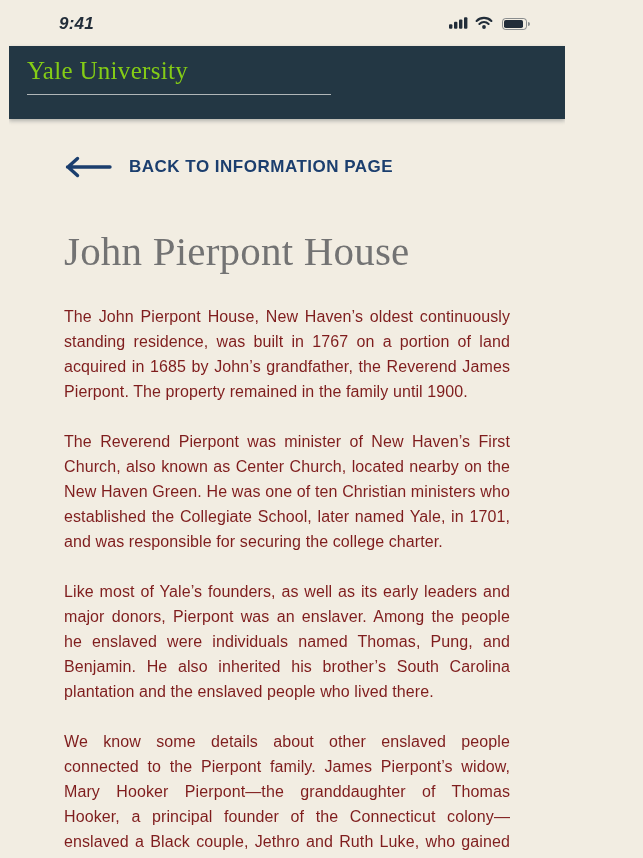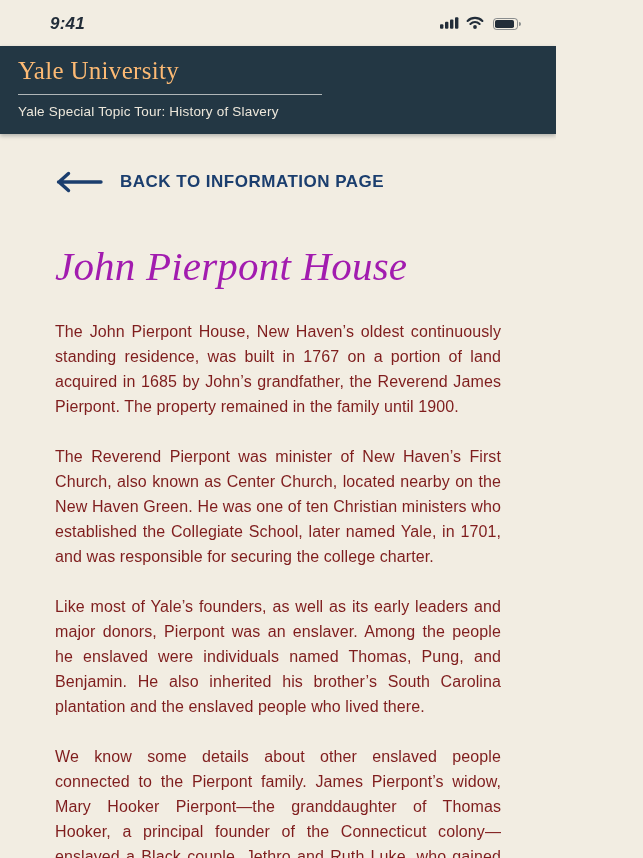--- a/index.html
+++ b/index.html
@@ -4,20 +4,21 @@
 <style>
   * { box-sizing: border-box; }
   html, body { margin: 0; padding: 0; background: #f2ede2; }
   .screen {
     position: relative;
     width: 556px;
     height: 858px;
     overflow: hidden;
     background: #f2ede2;
     font-family: "Liberation Sans", sans-serif;
+    margin-left: 9px;
   }
 
   
   .status-bar {
     height: 46px;
     display: flex;
     align-items: center;
     justify-content: space-between;
     padding: 2px 38px 0 50px;
   }
@@ -37,21 +38,21 @@
   
   .app-header {
     background: #233744;
     padding: 11px 18px 15px;
     box-shadow: 0 2px 4px rgba(30,40,50,.3);
   }
   .brand {
     font-family: "Liberation Serif", "DejaVu Serif", serif;
     font-size: 25px;
     line-height: 1.15;
-    color: #fdba74;
+    color: #84cc16;
     letter-spacing: .3px;
   }
   .brand-rule { width: 304px; height: 1px; background: #c9cdcd; opacity: .85; margin: 8px 0 9px; }
   .tour-subtitle { font-size: 13.5px; color: #ece7db; letter-spacing: .2px; }
 
   
   .content { padding: 37px 55px 0; }
 
   .back-link {
     display: inline-flex;
@@ -64,23 +65,22 @@
   }
   .back-arrow { display: block; }
   .back-label { font-size: 17px; font-weight: bold; letter-spacing: .5px; }
 
   .page-title {
     margin: 46px 0 0 0;
     font-family: "Liberation Serif", "DejaVu Serif", serif;
     font-size: 41px;
     font-weight: 400;
     line-height: 1.15;
-    color: #a21caf;
+    color: #737373;
     letter-spacing: .2px;
-    font-style: italic;
   }
 
   .article { margin-top: 29px; }
   .article p {
     margin: 0 0 25px 0;
     font-size: 16px;
     line-height: 25px;
     color: #7f1d1d;
     text-align: justify;
     letter-spacing: .1px;
@@ -113,21 +113,20 @@
         <span class="battery-body"></span>
         <span class="battery-fill"></span>
         <span class="battery-nub"></span>
       </span>
     </div>
   </div>
 
   <header class="app-header">
     <div class="brand">Yale University</div>
     <div class="brand-rule"></div>
-    <div class="tour-subtitle">Yale Special Topic Tour: History of Slavery</div>
   </header>
 
   <main class="content">
 
     <a class="back-link">
       <span>
         <svg class="back-arrow" width="48" height="22" viewBox="0 0 48 22" aria-hidden="true">
           <path d="M46 11H3.5M13.5 2.5L4 11l9.5 8.5" fill="none" stroke="#1b3e6e" stroke-width="3.4" stroke-linecap="round" stroke-linejoin="round"></path>
         </svg>
       </span>

